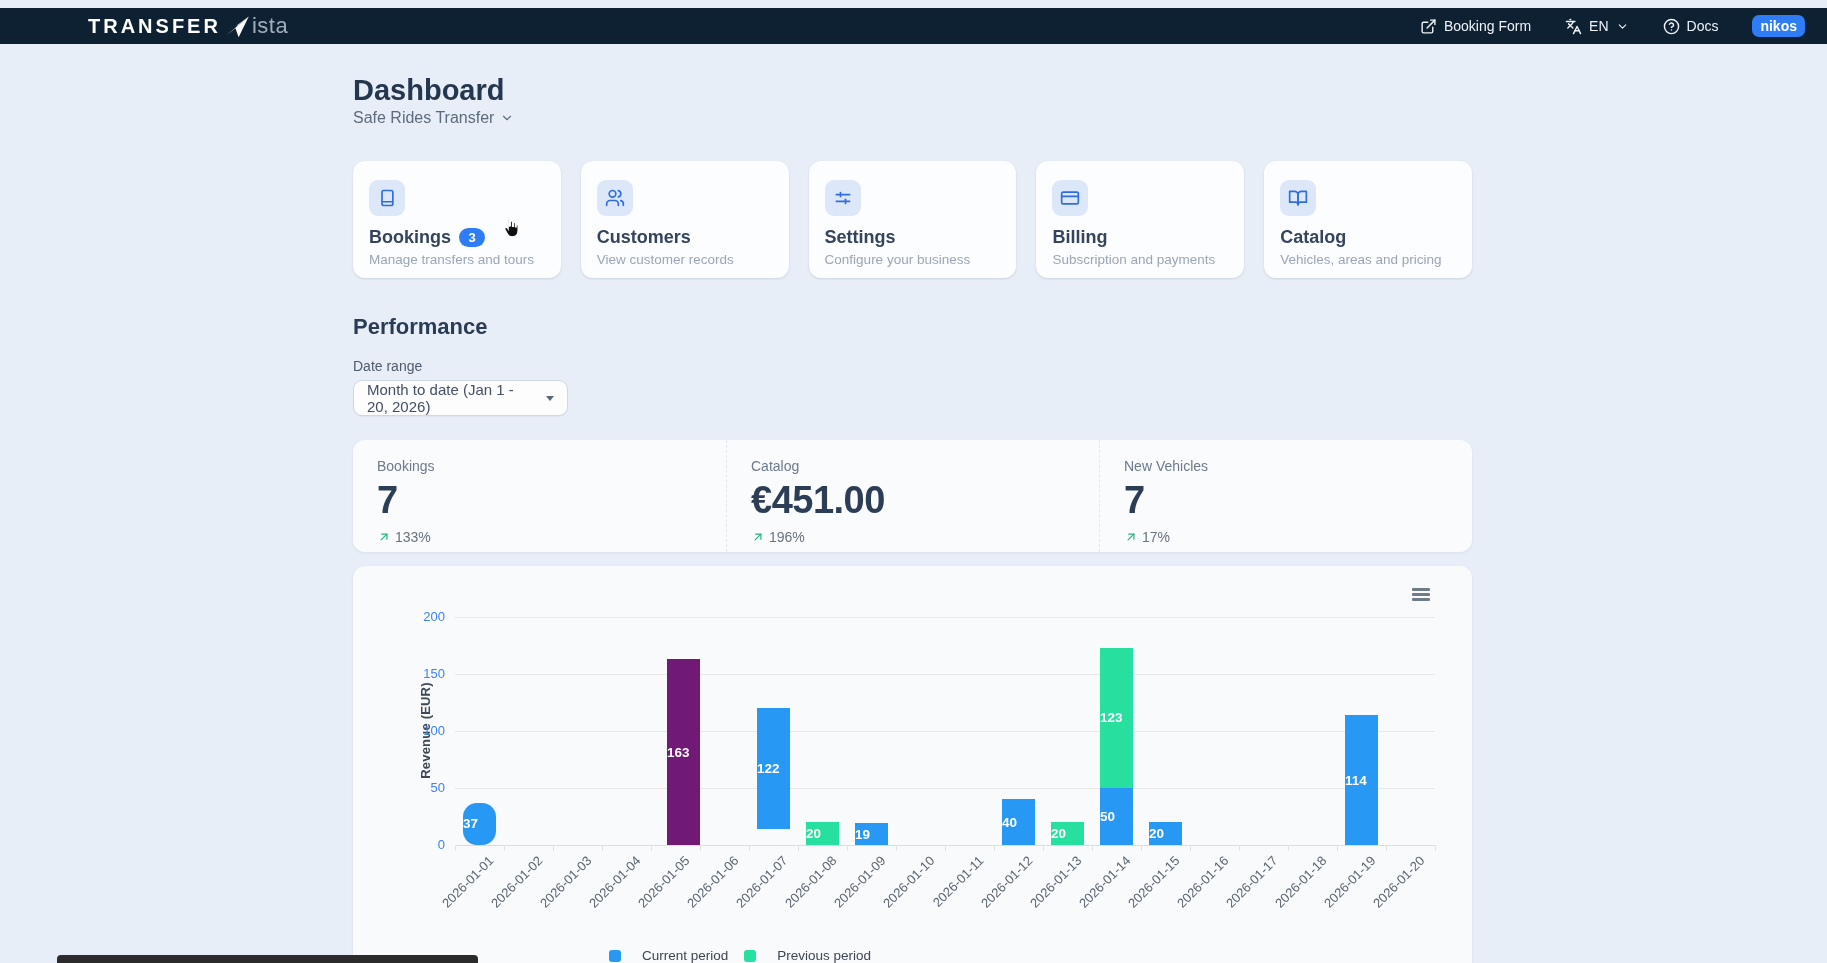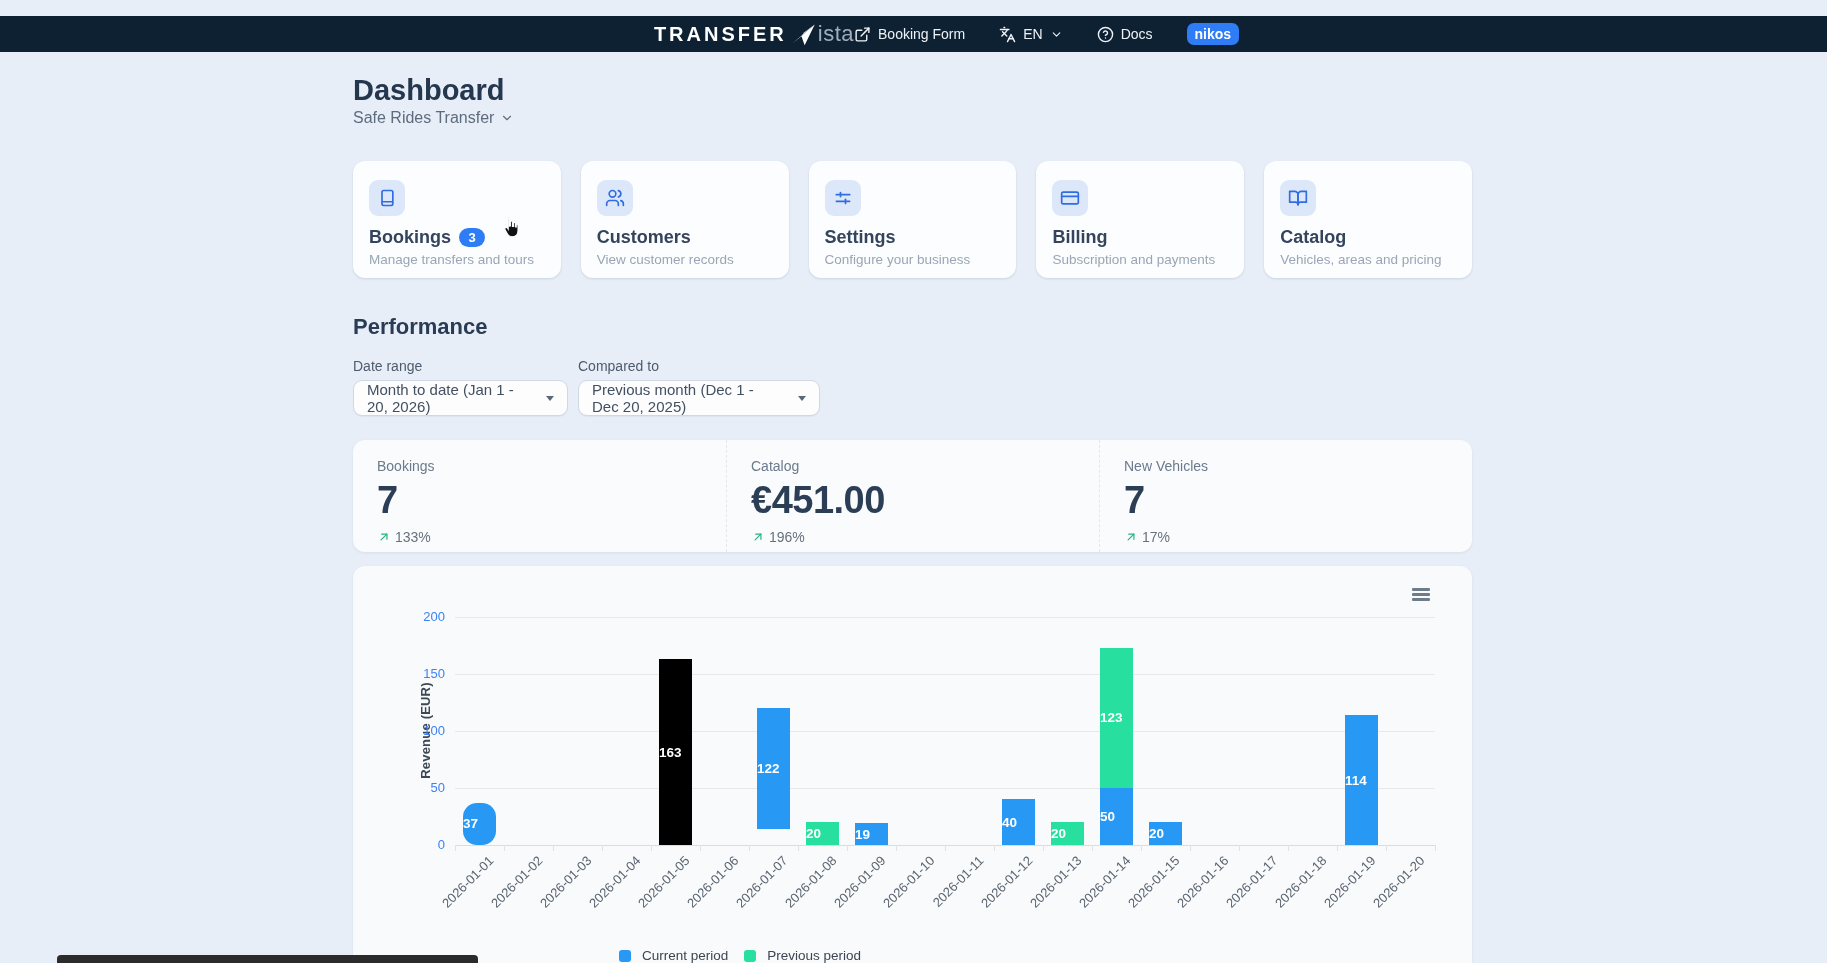--- a/index.html
+++ b/index.html
@@ -5,22 +5,22 @@
   * { margin:0; padding:0; box-sizing:border-box; }
   html,body { background:#e8eef7; }
   #app {
     position:relative; width:1827px; height:963px; overflow:hidden;
     background:#e8eef7;
     font-family:"Liberation Sans","DejaVu Sans",sans-serif;
     color:#2c3e55;
   }
   
   .navbar {
-    position:absolute; top:16px; left:0; width:1827px; height:36px;
-    background:#0e2133; display:flex; align-items:center; justify-content:center;
+    position:absolute; top:8px; left:0; width:1827px; height:36px;
+    background:#0e2133; display:flex; align-items:center; justify-content:space-between;
     padding:0 22px 0 88px; color:#e9eef5;
   }
   .logo { display:flex; align-items:center; cursor:pointer; }
   .logo-bold { font-size:20px; font-weight:800; letter-spacing:3px; color:#ffffff; }
   .logo-plane { width:27px; height:27px; margin:0 1px 0 3px; }
   .logo-light { font-size:22px; font-weight:300; color:#9fadbd; letter-spacing:0.5px; }
   .nav-right { display:flex; align-items:center; gap:34px; }
   .nav-item { display:flex; align-items:center; gap:7px; font-size:14px; color:#eef2f7; cursor:pointer; }
   .nav-item svg { width:17px; height:17px; stroke:#eef2f7; }
   .nav-item .chev { width:13px; height:13px; }
@@ -95,21 +95,21 @@
   .gridline.axisline { background:#dcdcdc; }
   .ytick { position:absolute; left:-54px; width:44px; text-align:right; font-size:13px; color:#3b82f6; }
   .xtickmark { position:absolute; top:228px; width:1px; height:6px; background:#e2e2e2; }
   .xlabel {
     position:absolute; width:150px; text-align:right; font-size:13px; color:#5a6570;
     transform:rotate(-45deg); transform-origin:right top; white-space:nowrap;
   }
   .bar { position:absolute; width:33px; display:flex; align-items:center; justify-content:flex-start; }
   .bar-label { color:#fff; font-size:13.5px; font-weight:600; }
   .legend { position:absolute; left:0; top:382px; width:774px; display:flex; justify-content:center; gap:16px; }
-  .legend-item { display:flex; align-items:center; gap:11px; font-size:13.5px; color:#3c4652; cursor:pointer; }
+  .legend-item { display:flex; align-items:center; gap:21px; font-size:13.5px; color:#3c4652; cursor:pointer; }
   .legend-marker { width:12px; height:12px; border-radius:3px; flex:none; }
   
   .cursor-overlay { position:absolute; left:498px; top:216px; width:24px; height:24px; pointer-events:none; }
   .bottom-bar { position:absolute; left:57px; bottom:0; width:421px; height:8px; background:#2b2b2b;
                 border-radius:4px 4px 0 0; }
   svg.stroked { fill:none; stroke-width:2; stroke-linecap:round; stroke-linejoin:round; }
 </style>
 </head>
 <body>
 
@@ -235,27 +235,20 @@
     </div>
   </div>
 
   <h2 class="perf-heading">Performance</h2>
 
   <div class="filters">
     <div>
       <div class="filter-label">Date range</div>
       <div class="select select-1">
         <span>Month to date (Jan 1 - 20, 2026)</span>
-        <i class="caret"></i>
-      </div>
-    </div>
-    <div>
-      <div class="filter-label">Compared to</div>
-      <div class="select select-2">
-        <span>Previous month (Dec 1 - Dec 20, 2025)</span>
         <i class="caret"></i>
       </div>
     </div>
   </div>
 
   <section class="stats-card">
     <div class="stat">
       <div class="stat-label">Bookings</div>
       <div class="stat-value">7</div>
       <div class="stat-change">
@@ -314,21 +307,21 @@
           <span class="bar-label">37</span>
         </div>
         <div class="xtickmark" style="left: 49px;"></div>
         <div class="xlabel" style="left: -70.5px; top: 236px;">2026-01-02</div>
         <div class="xtickmark" style="left: 98px;"></div>
         <div class="xlabel" style="left: -21.5px; top: 236px;">2026-01-03</div>
         <div class="xtickmark" style="left: 147px;"></div>
         <div class="xlabel" style="left: 27.5px; top: 236px;">2026-01-04</div>
         <div class="xtickmark" style="left: 196px;"></div>
         <div class="xlabel" style="left: 76.5px; top: 236px;">2026-01-05</div>
-        <div class="bar" style="left: 204px; bottom: 0px; height: 185.82px; background: #000000;">
+        <div class="bar" style="left: 212px; bottom: 0px; height: 185.82px; background: #701a75;">
           <span class="bar-label">163</span>
         </div>
         <div class="xtickmark" style="left: 245px;"></div>
         <div class="xlabel" style="left: 125.5px; top: 236px;">2026-01-06</div>
         <div class="xtickmark" style="left: 294px;"></div>
         <div class="xlabel" style="left: 174.5px; top: 236px;">2026-01-07</div>
         <div class="bar" style="left: 302px; bottom: 16px; height: 121px; background: rgb(39, 152, 244);">
           <span class="bar-label">122</span>
         </div>
         <div class="xtickmark" style="left: 343px;"></div>

